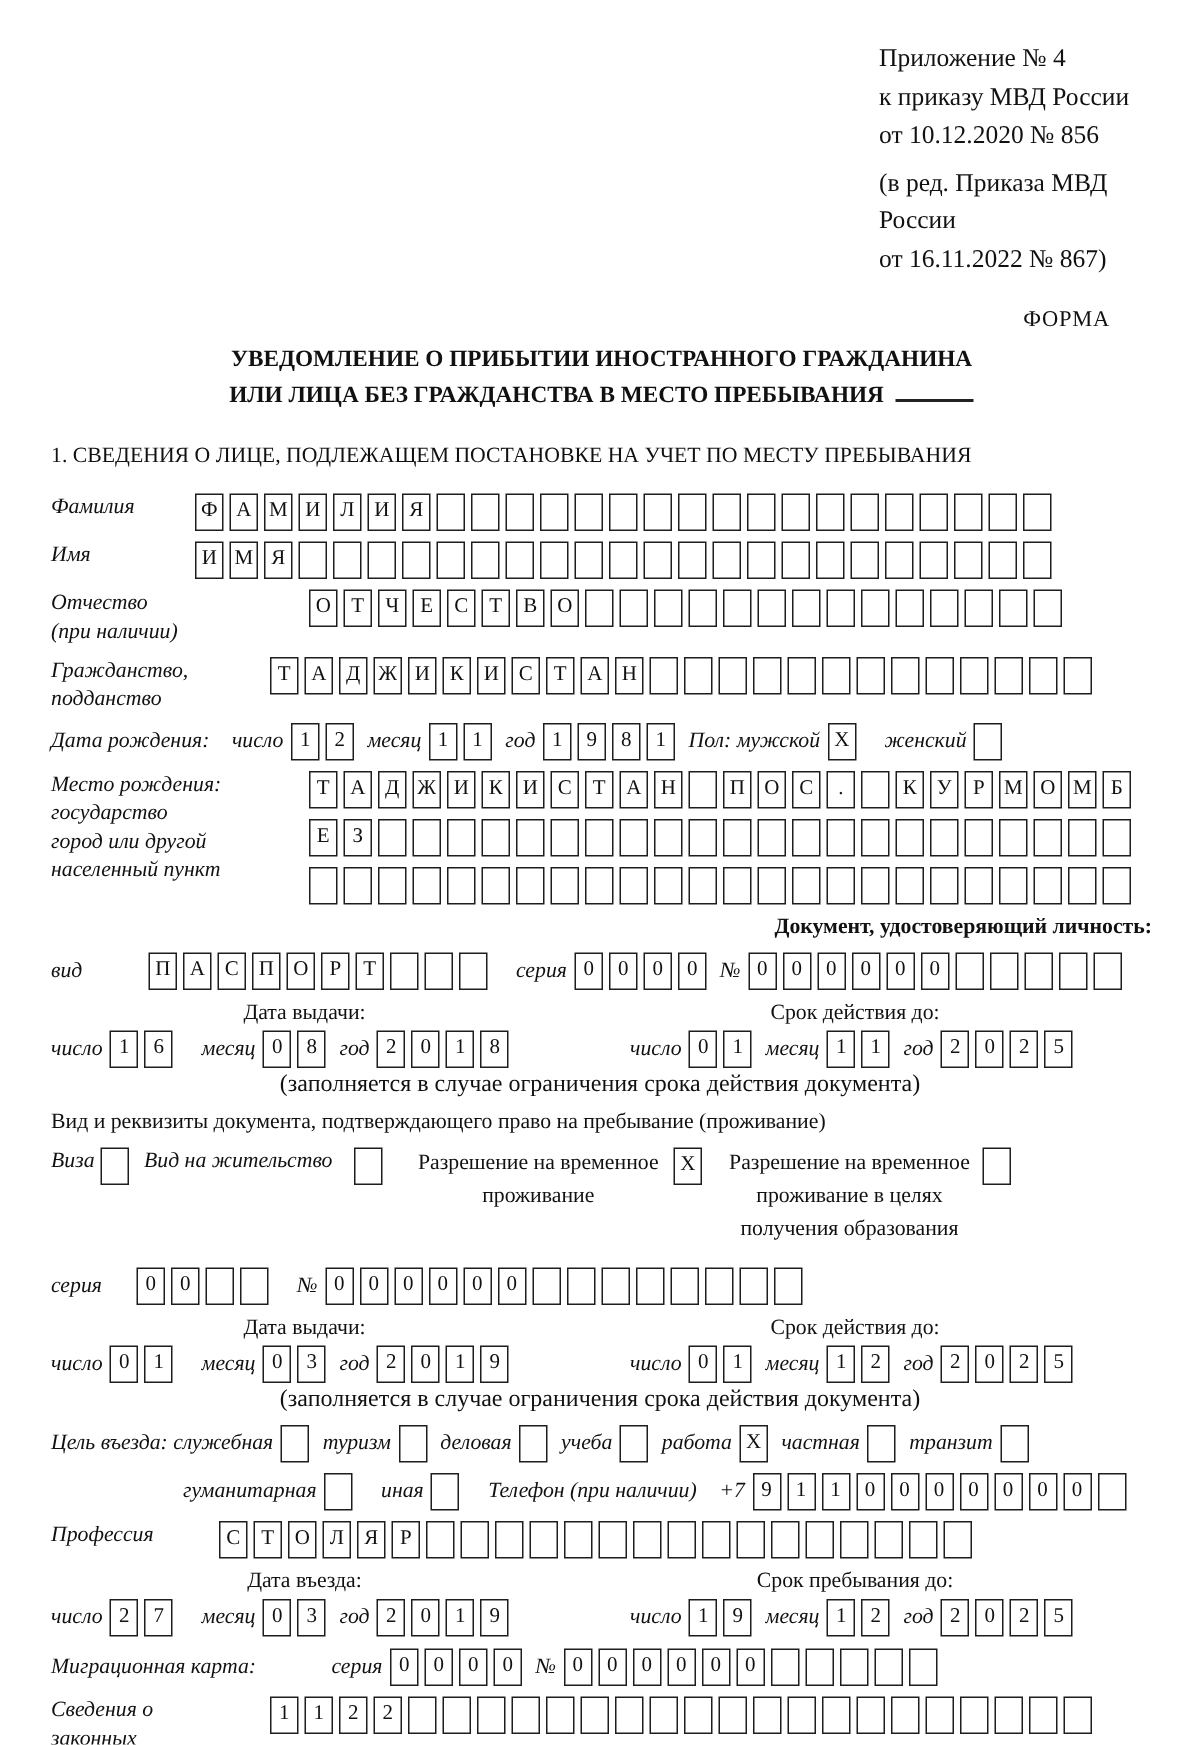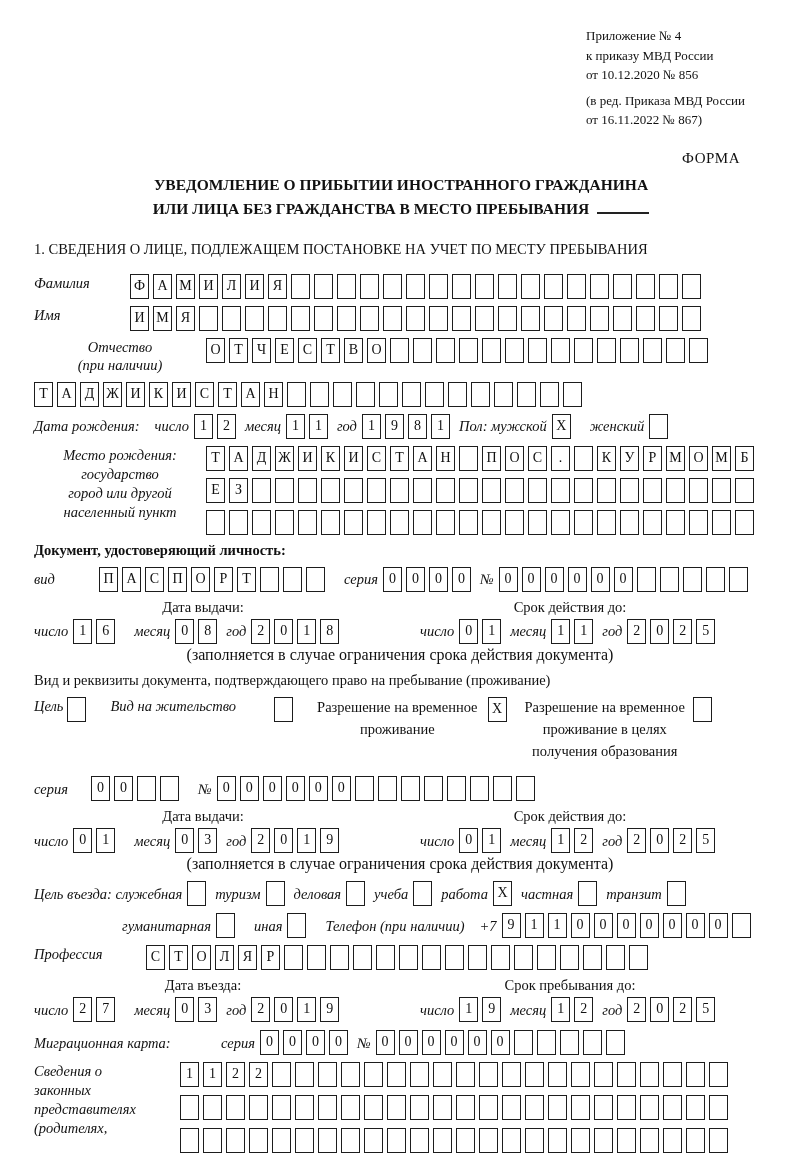--- a/index.html
+++ b/index.html
@@ -1,34 +1,34 @@
 <!DOCTYPE html>
 <html><head>
 <meta charset="utf-8">
 <style>
   html,body{margin:0;padding:0;background:#fff;}
   body{width:800px;height:1163px;overflow:hidden;color:#111;
        font-family:"Liberation Serif","DejaVu Serif",serif;font-size:14.5px;}
   .page{box-sizing:border-box;width:800px;height:1163px;padding:26px 32px 10px 34px;position:relative;}
 
   
-  .appendix{margin-left:552px;font-size:13px;line-height:1.5;}
+  .appendix{margin-left:552px;font-size:17px;line-height:1.5;}
   .appendix .ed{margin-top:6px;}
   .forma{font-weight:normal;text-align:right;margin:20px 28px 6px 0;font-size:15px;letter-spacing:.5px;}
   .title{text-align:center;font-weight:bold;font-size:15.5px;line-height:1.55;margin-top:2px;}
   .uline{display:inline-block;width:52px;border-bottom:2px solid #222;height:14px;margin-left:8px;}
   .section-heading{font-weight:normal;font-size:14.5px;margin:20px 0 16px 0;}
 
   
   .row{display:flex;align-items:flex-start;margin-bottom:7px;}
   .lbl{line-height:1.3;font-style:italic;}
   .w95{width:96px;flex:none;}
   .w110{width:112px;flex:none;}
   .w145{width:146px;flex:none;}
-  .w170{width:172px;flex:none;text-align:center;}
+  .w170{width:172px;flex:none;}
   .cells{white-space:nowrap;line-height:0;display:inline-block;}
   .cell{display:inline-block;box-sizing:border-box;width:19px;height:25px;border:1.7px solid #1d1d1d;
         margin-right:4px;text-align:center;font-size:14px;line-height:21px;vertical-align:middle;
         font-family:"Liberation Serif","DejaVu Serif",serif;}
   .inl{display:flex;align-items:center;flex-wrap:nowrap;}
   .inl>*{margin-right:5px;}
   .gap{margin-left:10px;}
 
   
   .daterow{display:flex;margin-bottom:2px;margin-top:4px;}
@@ -38,21 +38,21 @@
   .dc-row{display:flex;align-items:center;}
   .dc-row>*{margin-right:5px;}
   .note{text-align:center;font-size:16px;margin:2px 2px 8px 0;}
 
   
   .resopts{display:flex;align-items:flex-start;margin:8px 0 14px 0;}
   .opt{display:flex;align-items:flex-start;}
   .opt .lines{text-align:center;line-height:1.5;}
   .mt-box{margin-top:0px;}
 
-  .center-bold{text-align:left;font-weight:bold;margin:4px 0 8px 0;font-size:14.5px;}
+  .center-bold{text-align:right;font-weight:bold;margin:4px 0 8px 0;font-size:14.5px;}
   .plain{margin:2px 0 8px 0;}
 </style>
 </head>
 <body>
 
 <div class="page">
 
   <div class="appendix">
     <div>Приложение № 4</div>
     <div>к приказу МВД России</div>
@@ -81,20 +81,24 @@
 
   <div class="row">
     <div class="lbl w170">
       <div>Отчество</div>
       <div>(при наличии)</div>
     </div>
     <div class="cells"><span class="cell">О</span><span class="cell">Т</span><span class="cell">Ч</span><span class="cell">Е</span><span class="cell">С</span><span class="cell">Т</span><span class="cell">В</span><span class="cell">О</span><span class="cell">&nbsp;</span><span class="cell">&nbsp;</span><span class="cell">&nbsp;</span><span class="cell">&nbsp;</span><span class="cell">&nbsp;</span><span class="cell">&nbsp;</span><span class="cell">&nbsp;</span><span class="cell">&nbsp;</span><span class="cell">&nbsp;</span><span class="cell">&nbsp;</span><span class="cell">&nbsp;</span><span class="cell">&nbsp;</span><span class="cell">&nbsp;</span><span class="cell">&nbsp;</span></div>
   </div>
 
   <div class="row">
+    <div class="lbl w145">
+      <div>Гражданство,</div>
+      <div>подданство</div>
+    </div>
     <div class="cells"><span class="cell">Т</span><span class="cell">А</span><span class="cell">Д</span><span class="cell">Ж</span><span class="cell">И</span><span class="cell">К</span><span class="cell">И</span><span class="cell">С</span><span class="cell">Т</span><span class="cell">А</span><span class="cell">Н</span><span class="cell">&nbsp;</span><span class="cell">&nbsp;</span><span class="cell">&nbsp;</span><span class="cell">&nbsp;</span><span class="cell">&nbsp;</span><span class="cell">&nbsp;</span><span class="cell">&nbsp;</span><span class="cell">&nbsp;</span><span class="cell">&nbsp;</span><span class="cell">&nbsp;</span><span class="cell">&nbsp;</span><span class="cell">&nbsp;</span><span class="cell">&nbsp;</span></div>
   </div>
 
   <div class="row inl" style="margin-top:4px;">
     <span class="lbl">Дата рождения:</span>
     <span class="lbl gap">число</span>
     <span class="cells"><span class="cell">1</span><span class="cell">2</span></span>
     <span class="lbl">месяц</span>
     <span class="cells"><span class="cell">1</span><span class="cell">1</span></span>
     <span class="lbl">год</span>
@@ -152,24 +156,24 @@
         <span class="cells"><span class="cell">2</span><span class="cell">0</span><span class="cell">2</span><span class="cell">5</span></span>
       </div>
     </div>
   </div>
   <div class="note">(заполняется в случае ограничения срока действия документа)</div>
 
   <div class="plain">Вид и реквизиты документа, подтверждающего право на пребывание (проживание)</div>
 
   <div class="resopts">
     <div class="opt">
-      <span class="lbl">Цель</span>
+      <span class="lbl">Виза</span>
       <span class="cells mt-box" style="margin-left:4px;"><span class="cell">&nbsp;</span></span>
     </div>
-    <div class="opt" style="margin-left:20px;gap:24px;">
+    <div class="opt" style="margin-left:6px;">
       <span class="lbl">Вид на жительство</span>
       <span class="cells mt-box" style="margin-left:14px;"><span class="cell">&nbsp;</span></span>
     </div>
     <div class="opt" style="margin-left:20px;">
       <div class="lines">
         <div>Разрешение на временное</div>
         <div>проживание</div>
       </div>
       <span class="cells mt-box" style="margin-left:10px;"><span class="cell">X</span></span>
     </div>

